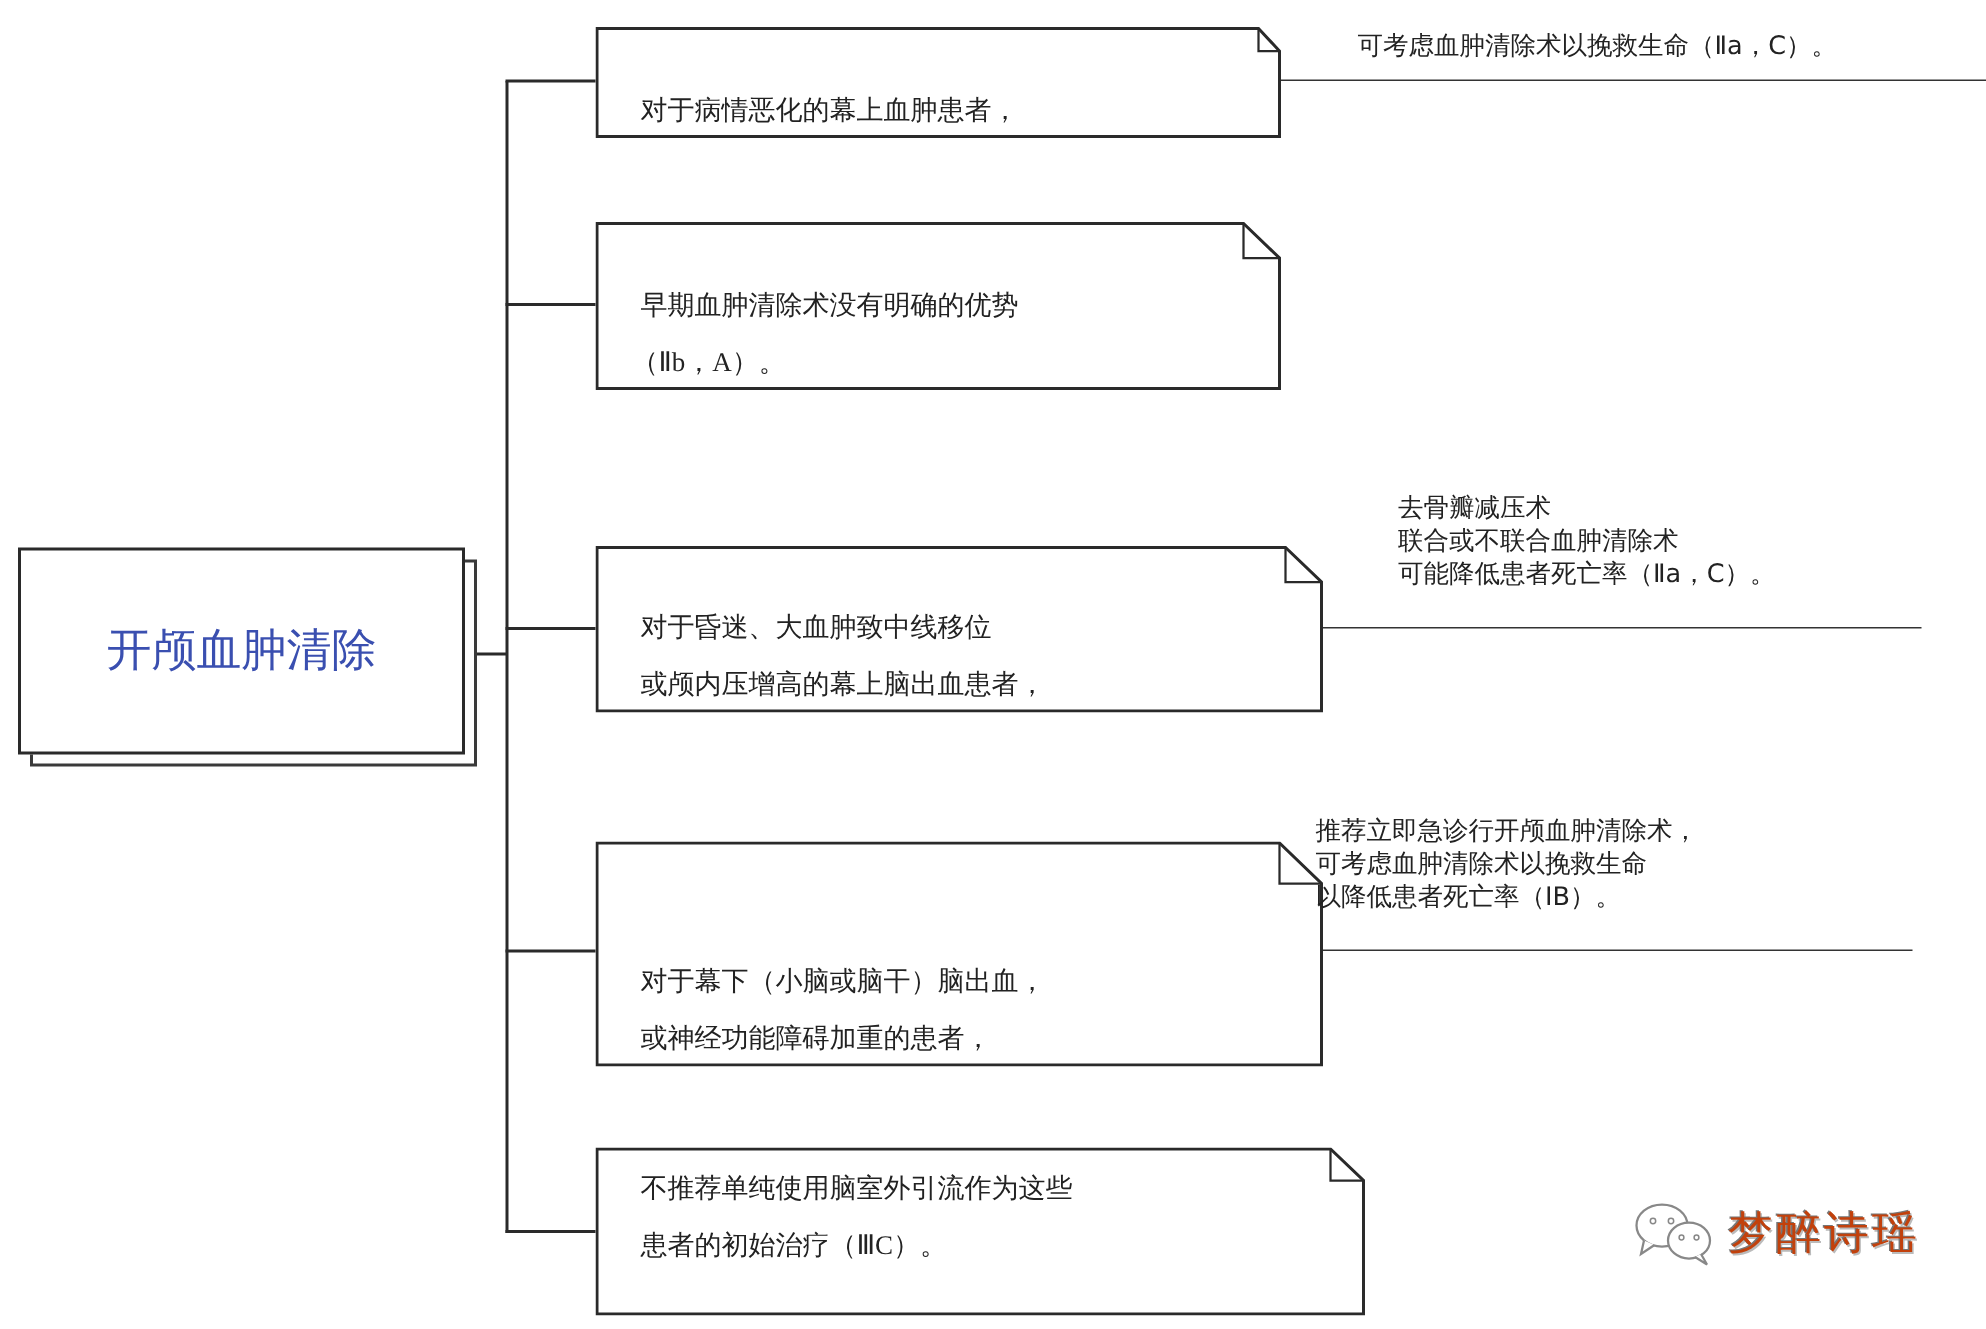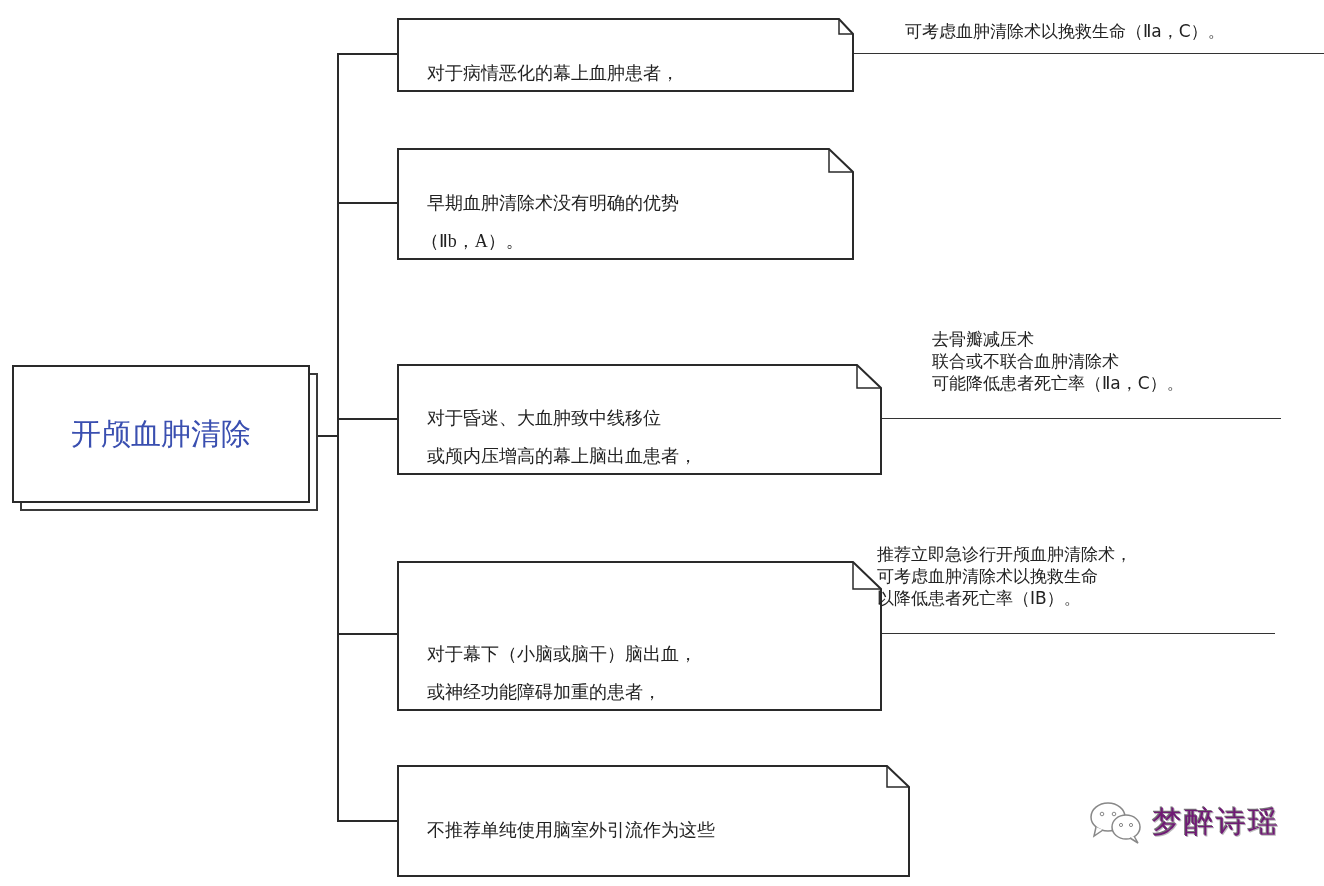--- a/index.html
+++ b/index.html
@@ -18,21 +18,21 @@
 
     .note { position: absolute; box-sizing: border-box; }
     .note svg { position: absolute; left: 0; top: 0; }
     .note .txt { position: absolute; left: 30px; top: 0; bottom: 0; right: 30px;
                  display: flex; flex-direction: column; justify-content: flex-end;
                  font-size: 18px; line-height: 38px; color: #222; white-space: nowrap; font-family: Liberation Serif, serif; }
 
     .side-text { position: absolute; font-size: 17px; line-height: 22px; color: #222; white-space: nowrap; }
 
     .watermark { position: absolute; left: 1088px; top: 800px; display: flex; align-items: center; gap: 8px; }
-    .watermark .wm-label { font-size: 30px; color: #701a75;
+    .watermark .wm-label { font-size: 30px; color: #c2410c;
                            text-shadow: -1px -1px 0 #777, 1px 1px 0 #bbb; letter-spacing: 2px; }
   </style>
 </head>
 <body>
 
 <div class="line-h" style="left:318px; top:435px; width:20px;"></div>
 <div class="line-v" style="left:337px; top:54px; height:768px;"></div>
 <div class="line-h" style="left:337px; top:53px; width:60px;"></div>
 <div class="line-h" style="left:337px; top:202px; width:60px;"></div>
 <div class="line-h" style="left:337px; top:418px; width:60px;"></div>
@@ -106,20 +106,21 @@
   <div>以降低患者死亡率（ⅠB）。</div>
 </div>
 
 <div class="note" style="left:397px; top:765px; width:514px; height:84px;">
   <svg width="514" height="112">
     <path d="M1,1 L490,1 L512,22 L512,111 L1,111 Z" fill="#fff" stroke="#2a2a2a" stroke-width="2"></path>
     <path d="M490,1 L490,22 L512,22" fill="none" stroke="#2a2a2a" stroke-width="1.5"></path>
   </svg>
   <div class="txt">
     <div>不推荐单纯使用脑室外引流作为这些</div>
+    <div>患者的初始治疗（ⅢC）。</div>
   </div>
 </div>
 
 <div class="watermark">
   <svg width="56" height="44" viewBox="0 0 56 44">
     <ellipse cx="20" cy="17" rx="17" ry="14" fill="#fff" stroke="#888" stroke-width="1.5"></ellipse>
     <path d="M8,27 L6,36 L15,30" fill="#fff" stroke="#888" stroke-width="1.5"></path>
     <circle cx="14" cy="14" r="1.8" fill="none" stroke="#888" stroke-width="1"></circle>
     <circle cx="26" cy="14" r="1.8" fill="none" stroke="#888" stroke-width="1"></circle>
     <ellipse cx="38" cy="27" rx="14" ry="12" fill="#fff" stroke="#888" stroke-width="1.5"></ellipse>

